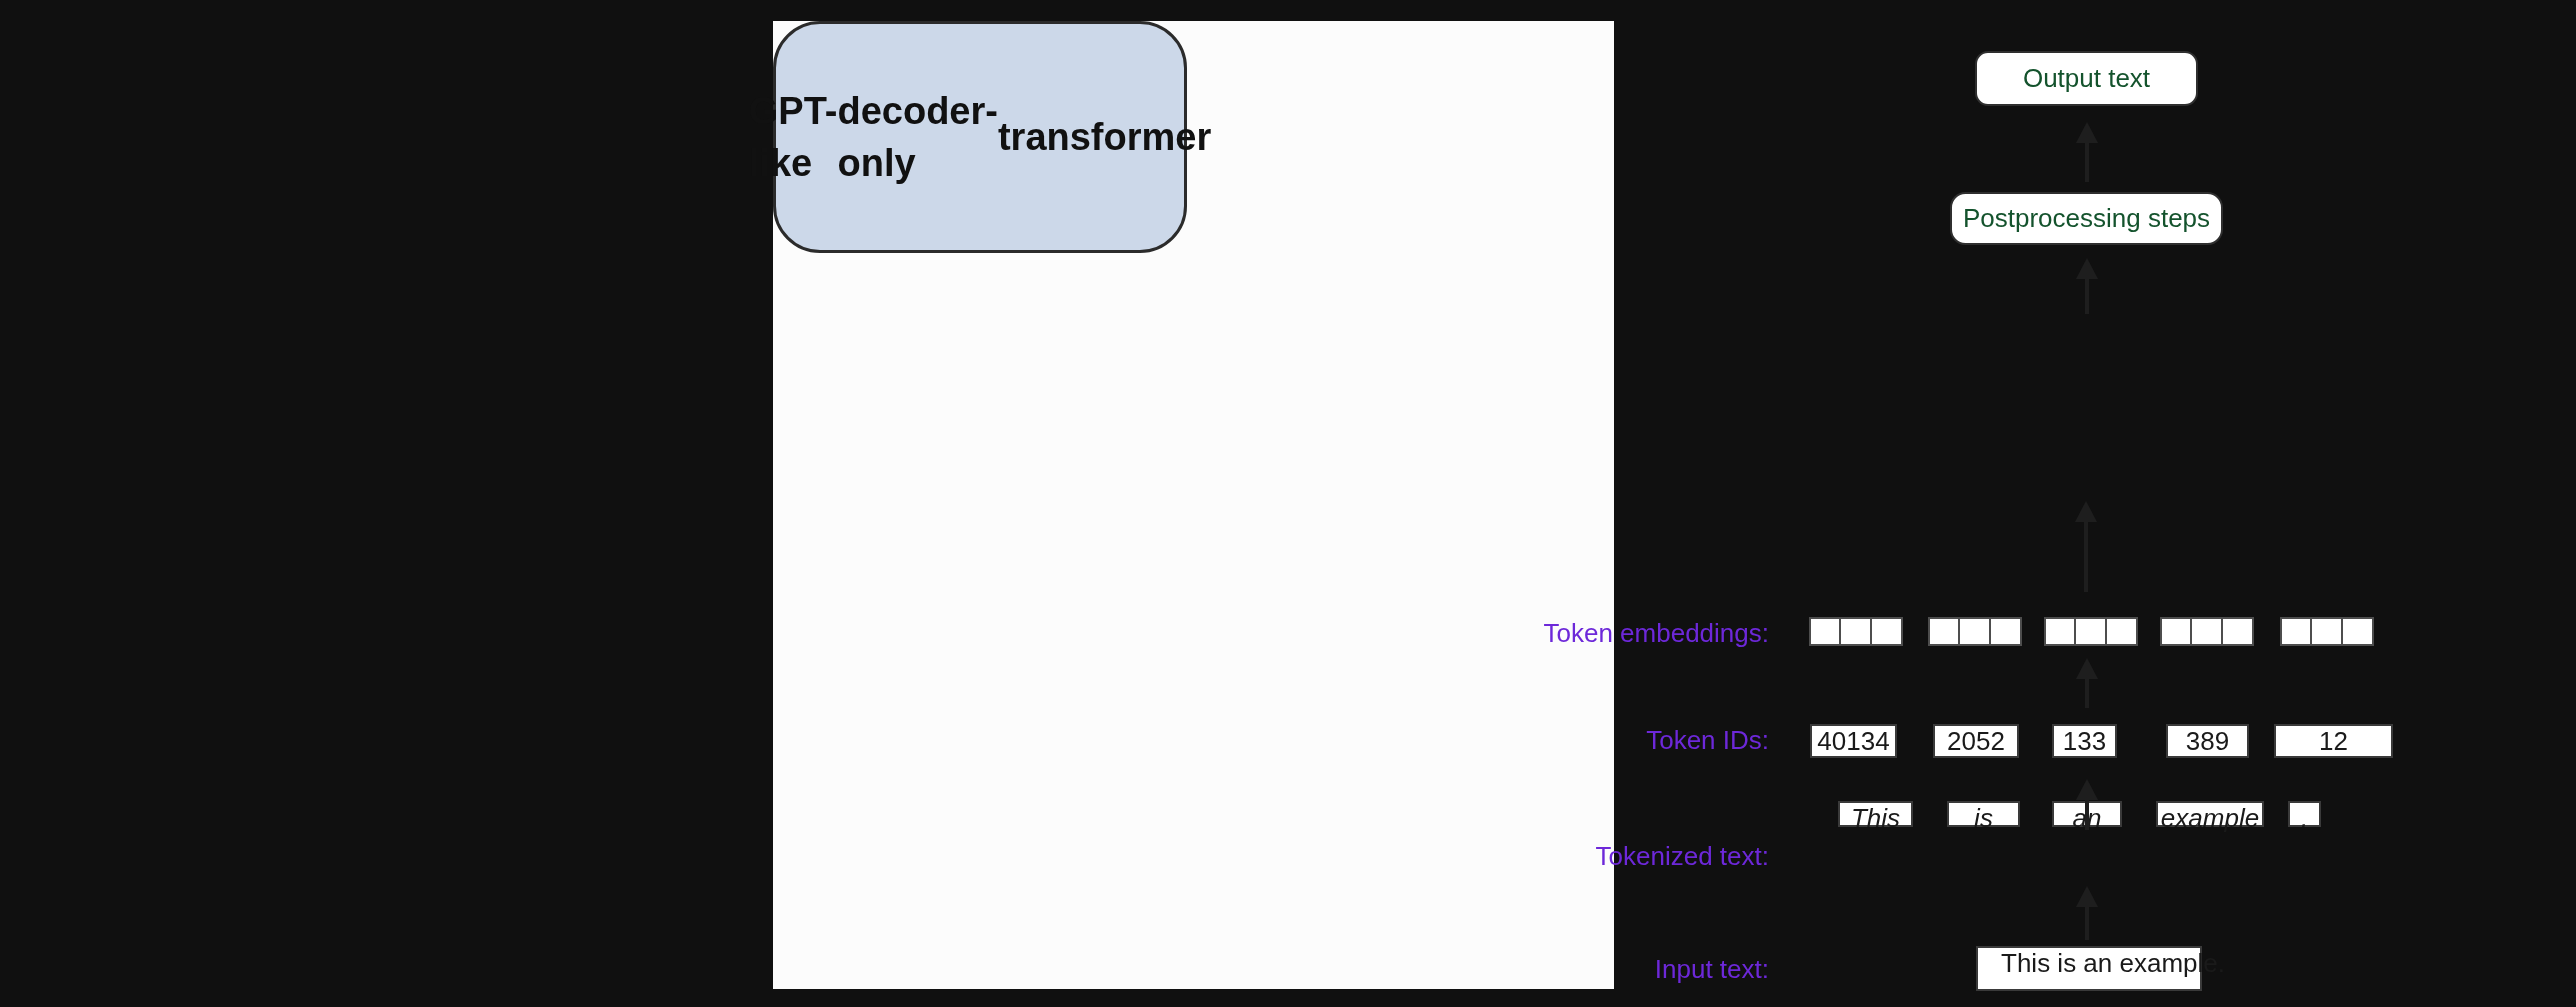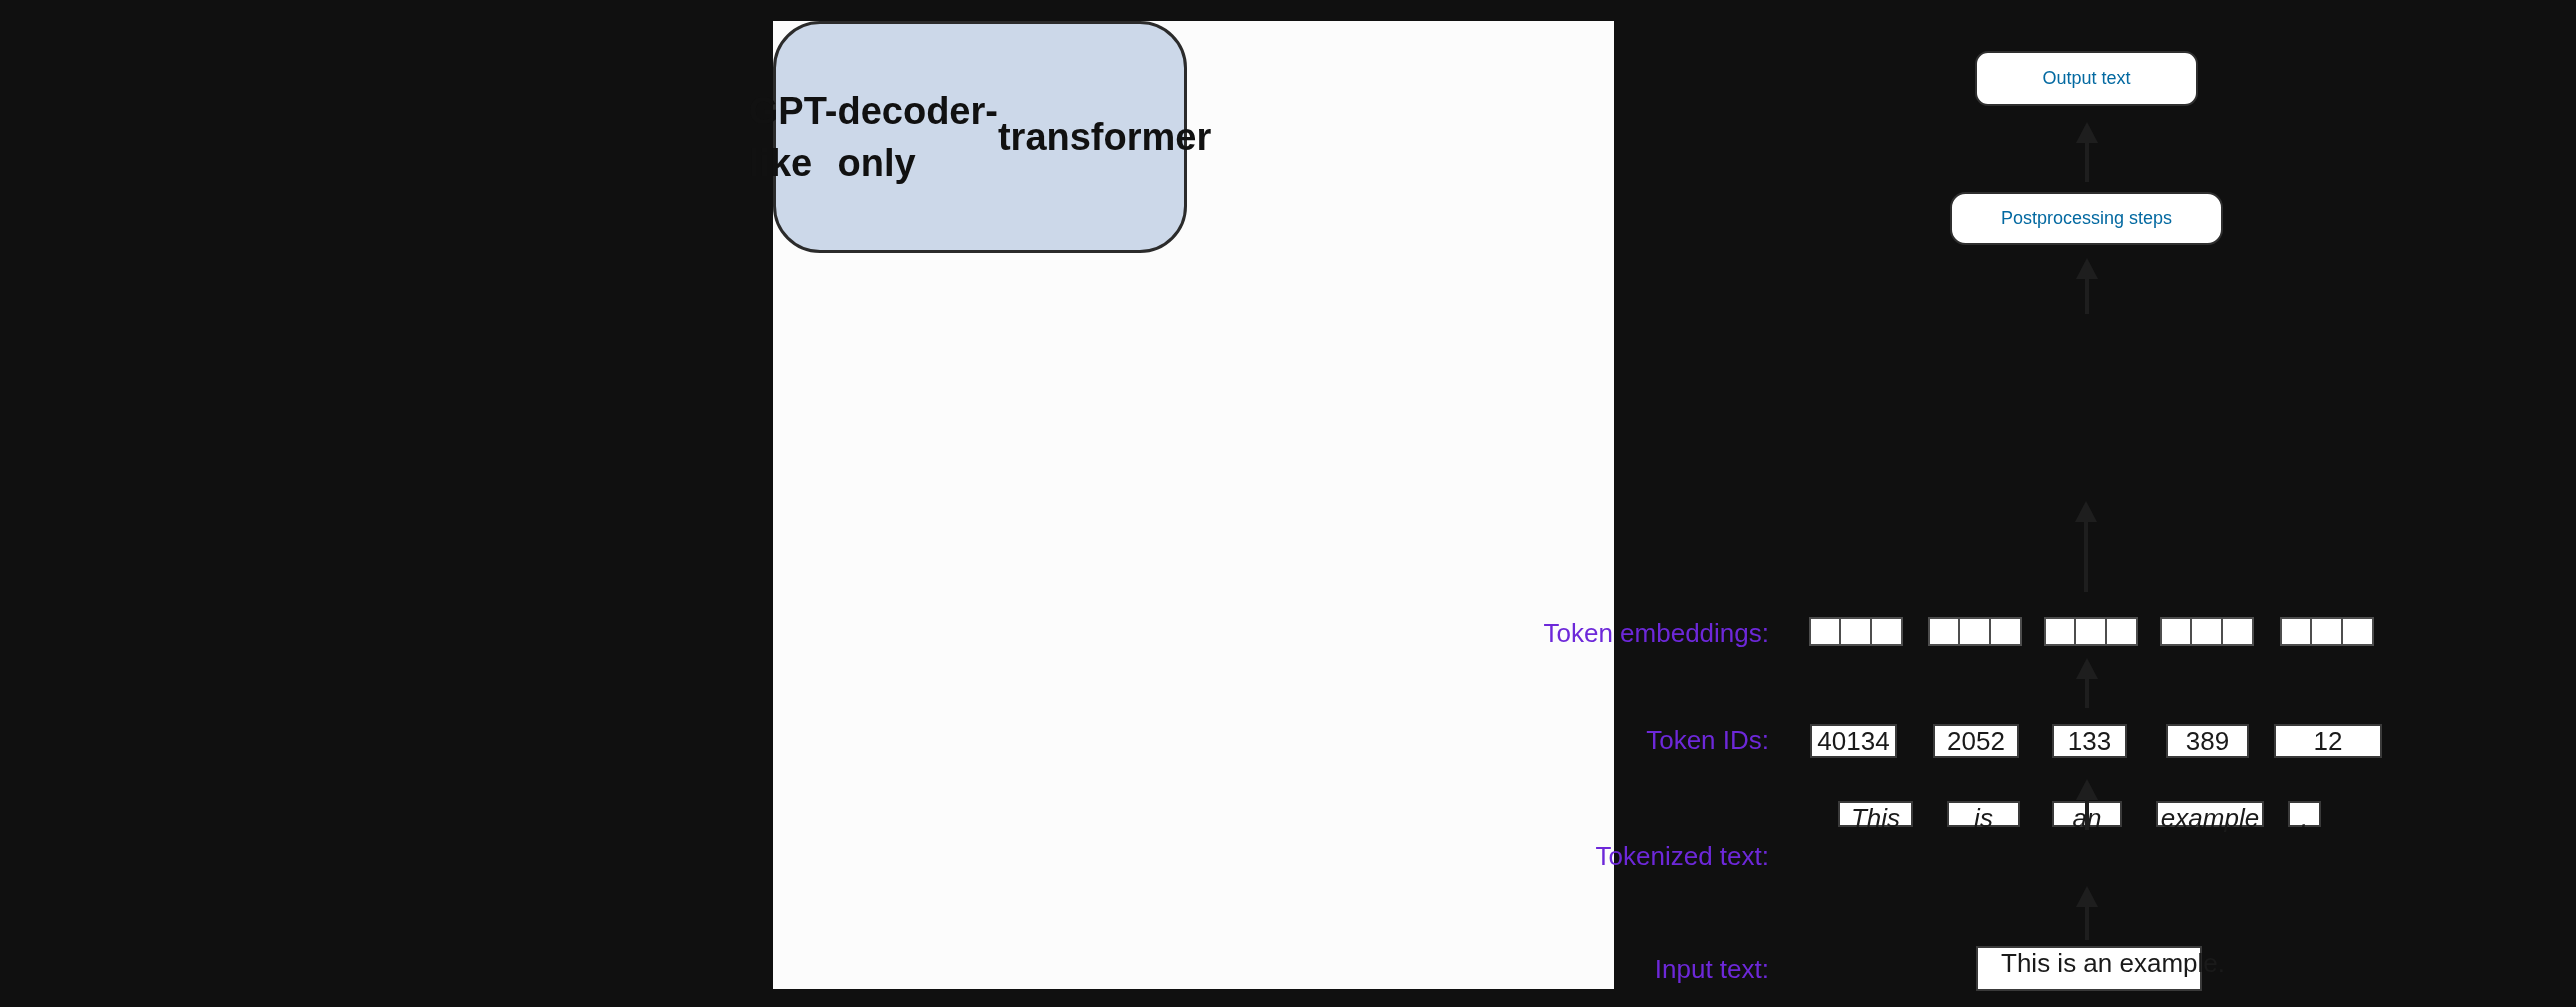--- a/index.html
+++ b/index.html
@@ -15,22 +15,22 @@
     position:absolute; left:773px; top:21.4px; width:841px; height:968px;
     background:#fcfcfc;
   }
 
   
   .flowbox {
     position:absolute;
     background:#ffffff;
     border:2.6px solid #2f2f2f;
     display:flex; align-items:center; justify-content:center;
-    font-size:18px;
-    color:#0369a1;
+    font-size:26px;
+    color:#14532d;
   }
   .box-output   { left:1202px; top:30px;  width:223px; height:55px; border-radius:13px; }
   .box-postproc { left:1177px; top:171px; width:273px; height:53px; border-radius:15.4px;justify-content:center; }
   .box-gpt {
     left:1102px; top:286px; width:414px; height:232px;
     border-radius:47px; border:3.4px solid #2b2b2b;
     background:#ccd8e9;
     display:flex; flex-direction:row; align-items:center; justify-content:center;
     z-index:1;
   }
@@ -144,27 +144,27 @@
   </div>
 
   <div class="rowlabel" style="top:705px">Token IDs:</div>
 
   <div class="valbox idbox" style="left:1037px; width:87px">
     <span>40134</span>
   </div>
   <div class="valbox idbox" style="left:1160px; width:86px">
     <span>2052</span>
   </div>
-  <div class="valbox idbox" style="left:1279px; width:75px">
+  <div class="valbox idbox" style="left:1279px; width:65px">
     <span>133</span>
   </div>
   <div class="valbox idbox" style="left:1393px; width:83px">
     <span>389</span>
   </div>
-  <div class="valbox idbox" style="left:1501px; width:108px">
+  <div class="valbox idbox" style="left:1501px; width:119px">
     <span>12</span>
   </div>
 
   <div class="arrow" style="left:1314px; top:758px; height:51px">
     <div class="head"></div>
     <div class="shaft"></div>
   </div>
 
   <div class="rowlabel" style="top:821px">Tokenized text:</div>
 

